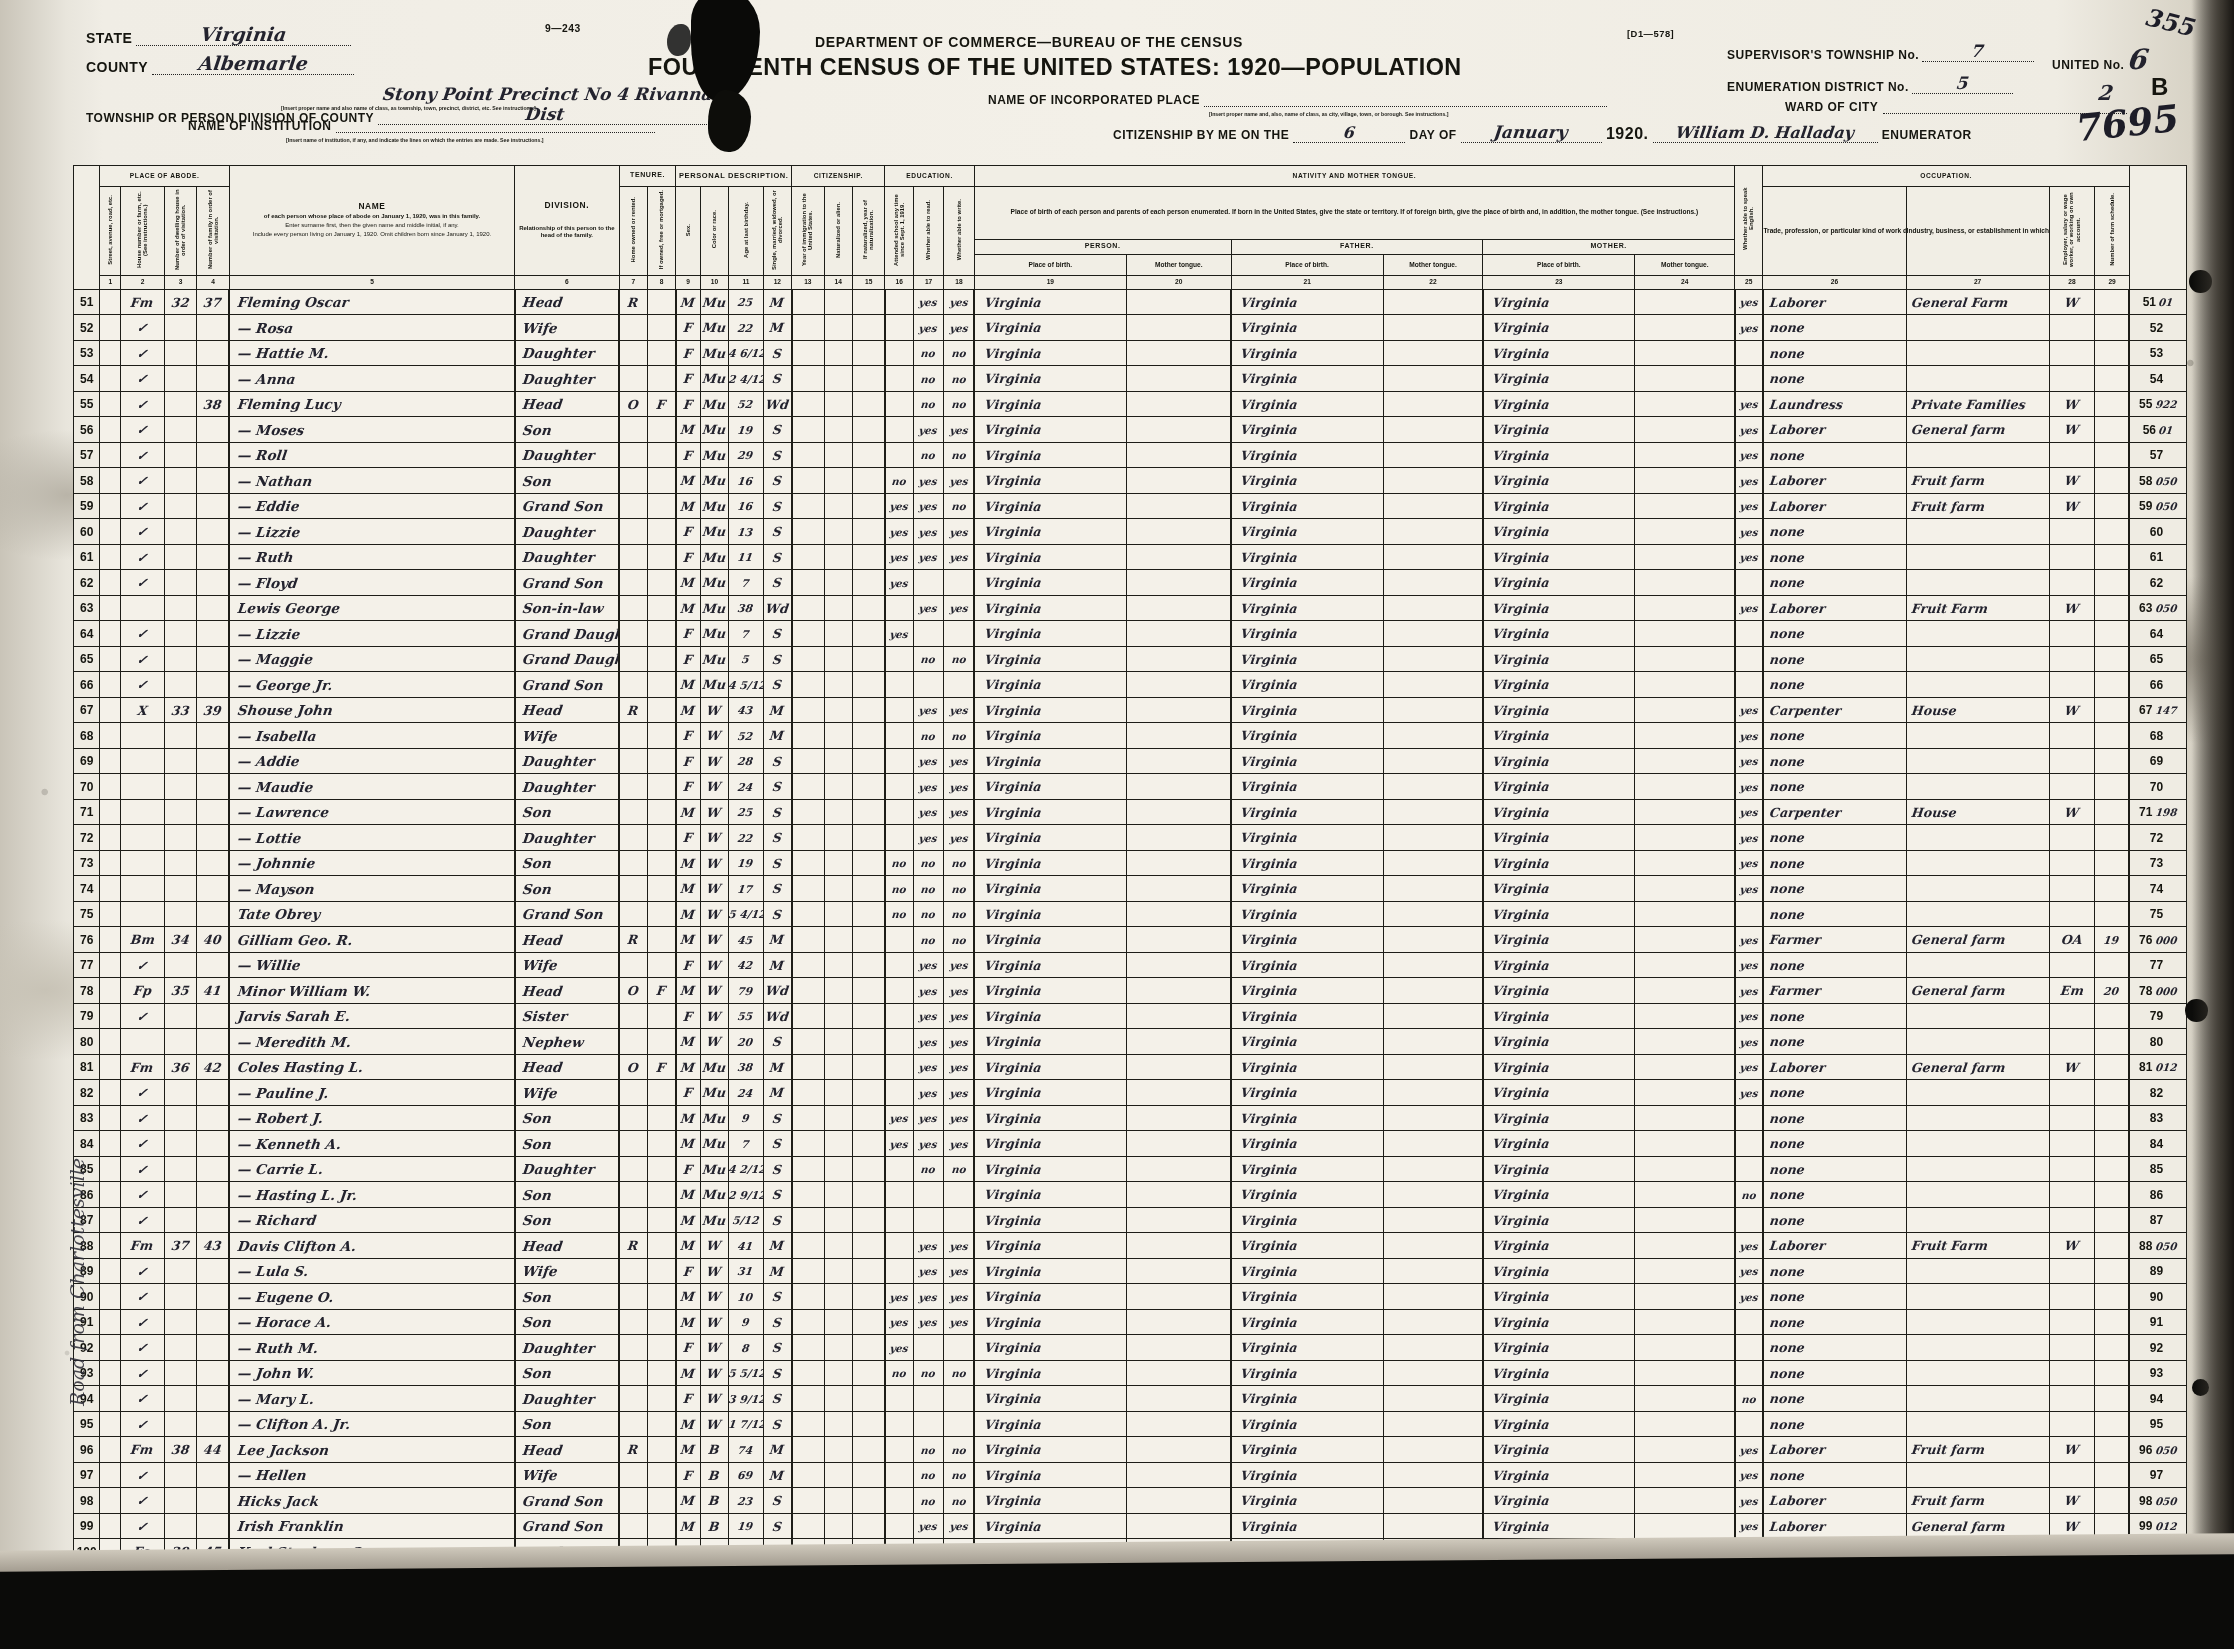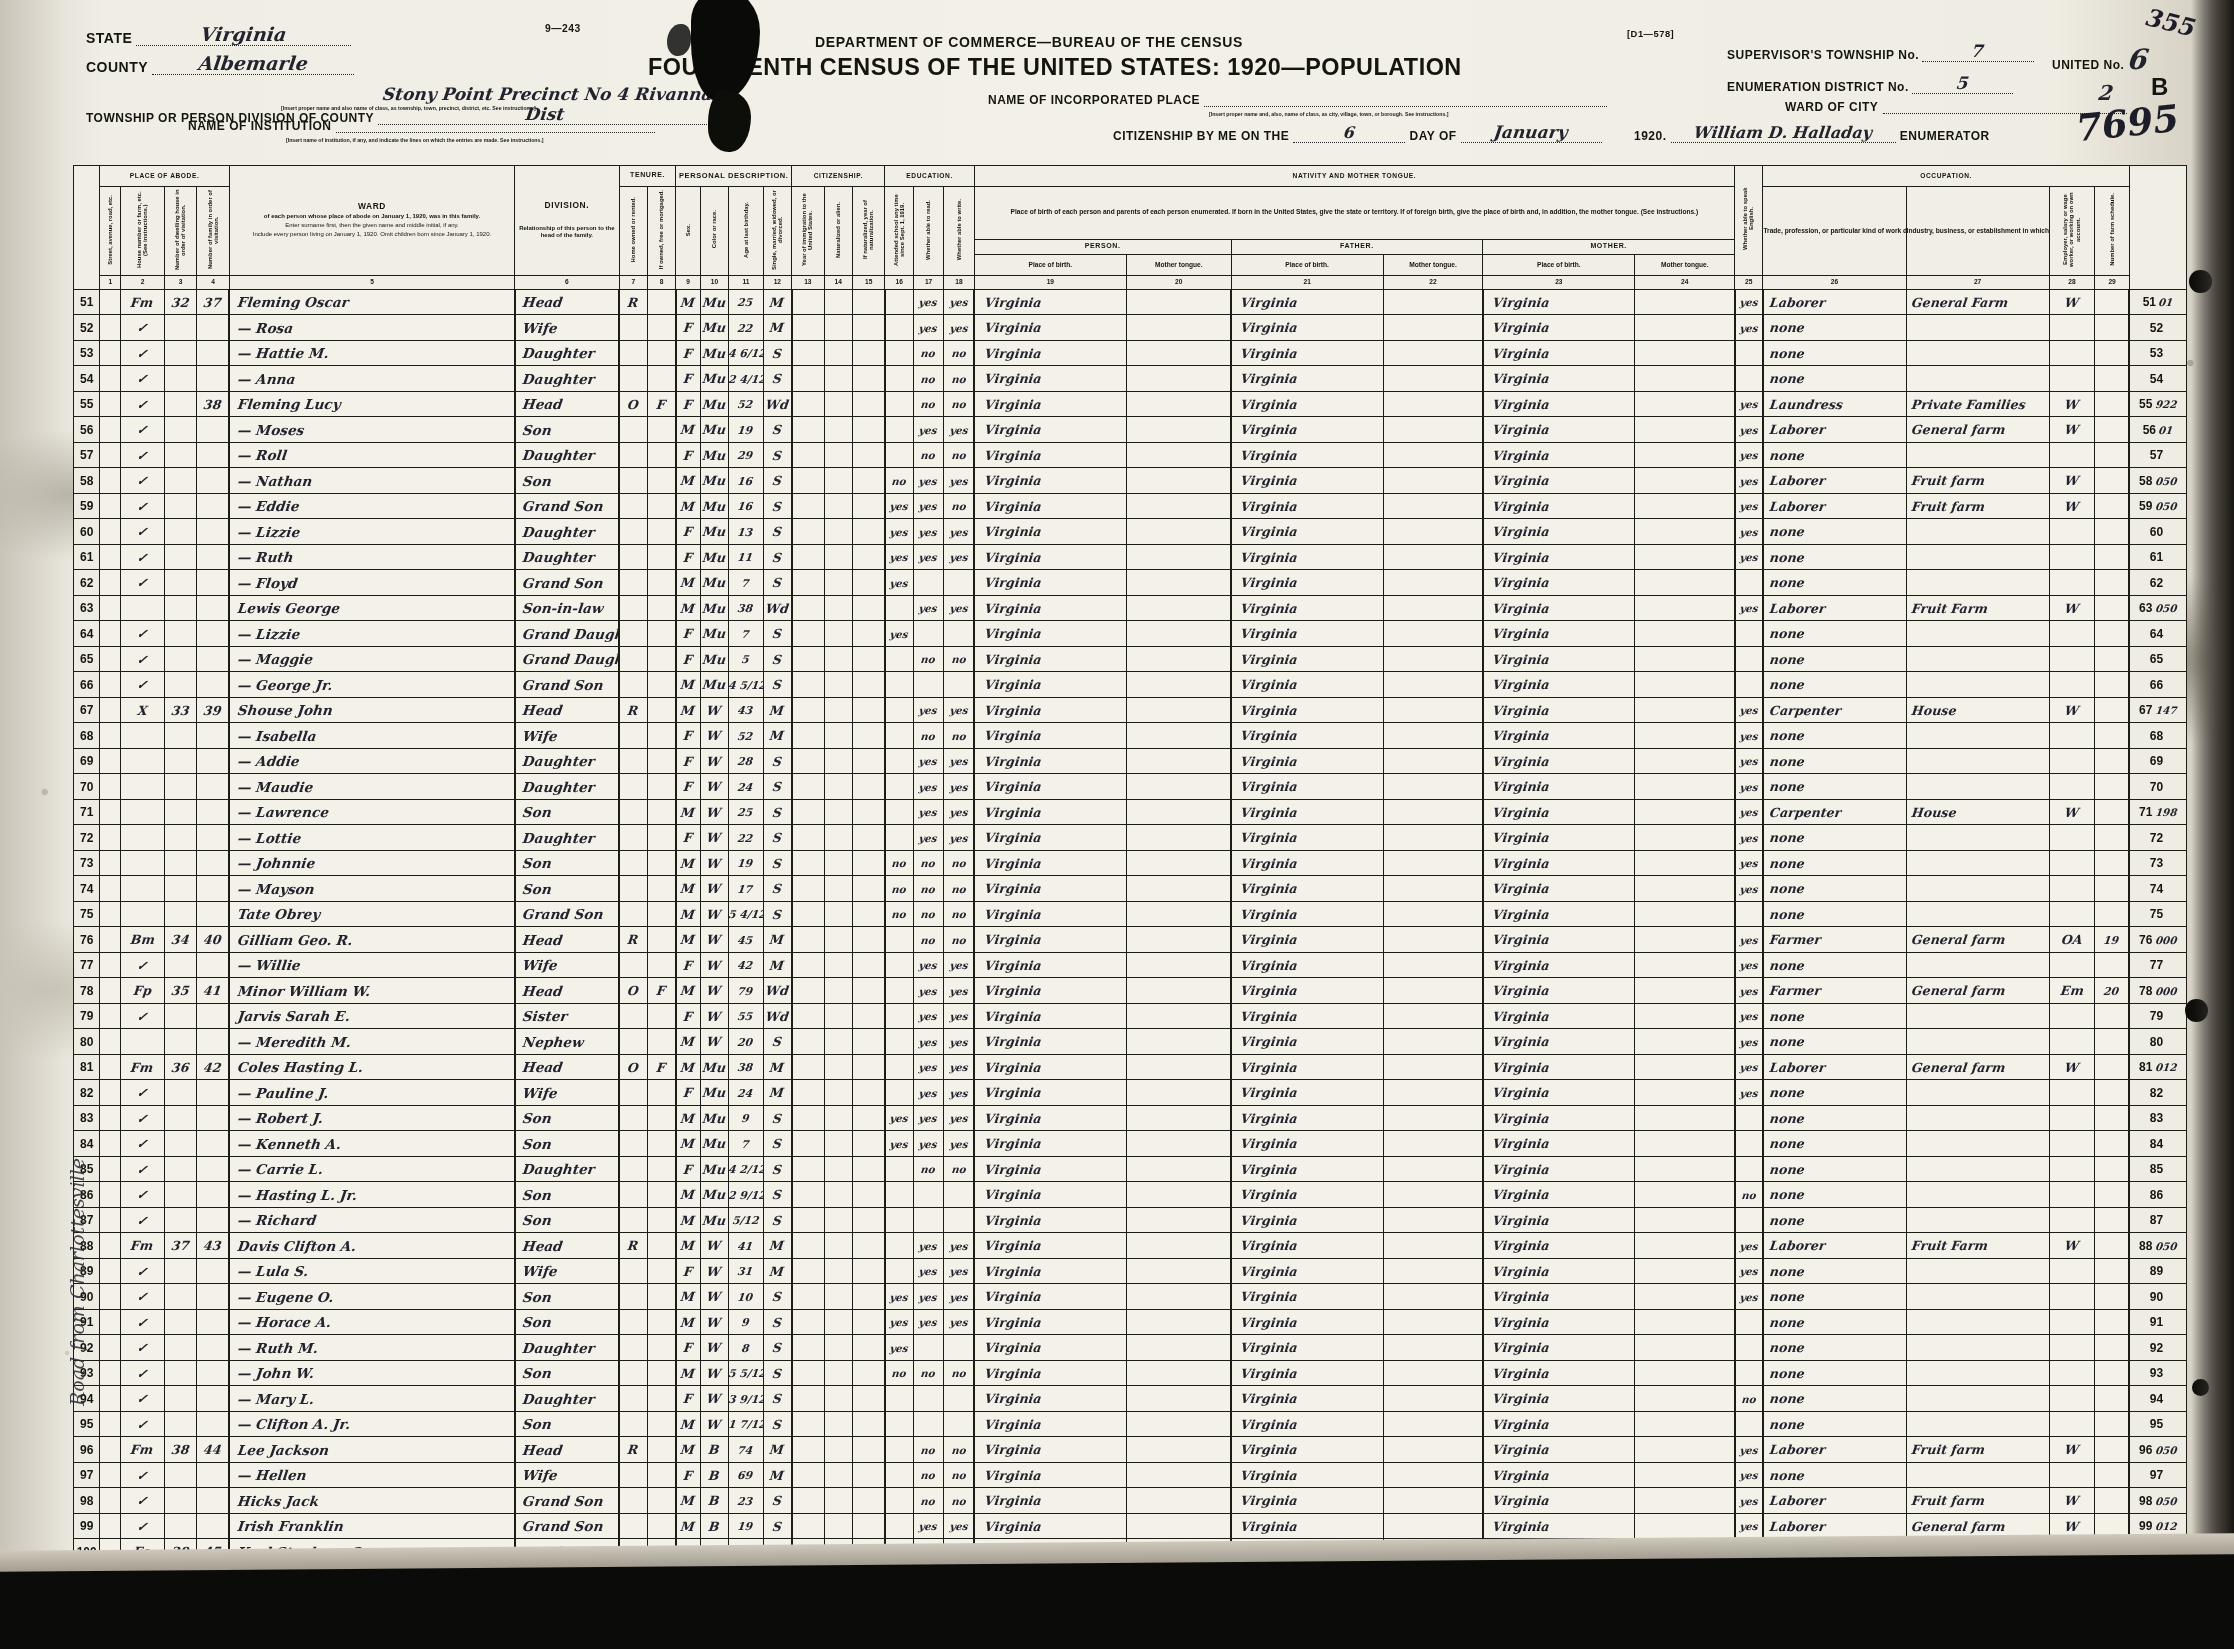--- a/index.html
+++ b/index.html
@@ -88,21 +88,21 @@
   <div class="abs" style="left:988px;top:90px;">
     <span class="lbl" style="font-size:12px;">NAME OF INCORPORATED PLACE</span>
     <span class="dot" style="width:403px;"></span>
   </div>
   <div class="abs tiny" style="left:1209px;top:111px;width:487px;font-size:5.2px;">[Insert proper name and, also, name of class, as city, village, town, or borough.  See instructions.]</div>
   <div class="abs" style="left:1113px;top:122px;">
     <span class="lbl" style="font-size:12px;">CITIZENSHIP BY ME ON THE</span>
     <span class="dot" style="width:112px;text-align:center;"><span class="hw" style="font-size:16px;">6</span></span>
     <span class="lbl" style="font-size:12px;">DAY OF</span>
     <span class="dot" style="width:141px;text-align:center;"><span class="hw" style="font-size:17px;">January</span></span>
-    <span class="lbl" style="font-size:12px;margin-left:28px;">1920.</span>
+    <span class="lbl" style="font-size:16px;">1920.</span>
     <span class="dot" style="width:225px;text-align:center;"><span class="hw" style="font-size:16px;">William D. Halladay</span></span>
     <span class="lbl" style="font-size:12px;">ENUMERATOR</span>
   </div>
 
   <div class="abs lbl" style="left:1627px;top:28px;font-size:9.4px;">[D1—578]</div>
   <div class="abs" style="left:1727px;top:41px;font-size:12px;">
     <span class="lbl">SUPERVISOR'S TOWNSHIP No.</span>
     <span class="dot" style="width:112px;text-align:center;"><span class="hw" style="font-size:17px;">7</span></span>
   </div>
   <div class="abs" style="left:1727px;top:73px;font-size:12px;">
@@ -155,21 +155,21 @@
         <col style="width:141px">
         <col style="width:45px">
         <col style="width:34px">
       <col style="width:56px">
     </colgroup>
     <thead>
       <tr style="height:20.6px;">
         <th rowspan="5" class="lno"></th>
         <th colspan="4" class="grp">PLACE OF ABODE.</th>
         <th rowspan="4">
-          <div class="grp">WARD</div>
+          <div class="grp">NAME</div>
           <div class="desc">of each person whose place of abode on January 1, 1920, was in this family.</div>
           <div class="desc" style="font-weight:normal;">Enter surname first, then the given name and middle initial, if any.</div>
           <div class="desc" style="font-weight:normal;">Include every person living on January 1, 1920.  Omit children born since January 1, 1920.</div>
         </th>
         <th rowspan="4">
           <div class="grp">DIVISION.</div>
           <div class="desc" style="margin-top:13px;">Relationship of this person to the head of the family.</div>
         </th>
         <th colspan="2" class="grp" style="font-size:7px;">TENURE.</th>
         <th colspan="4" class="grp" style="font-size:7.5px;">PERSONAL DESCRIPTION.</th>

